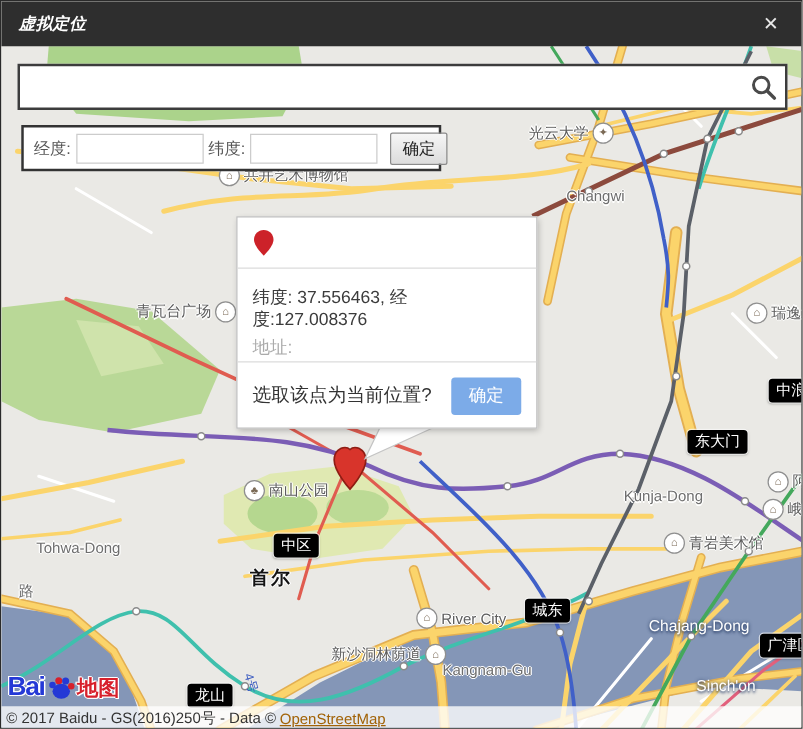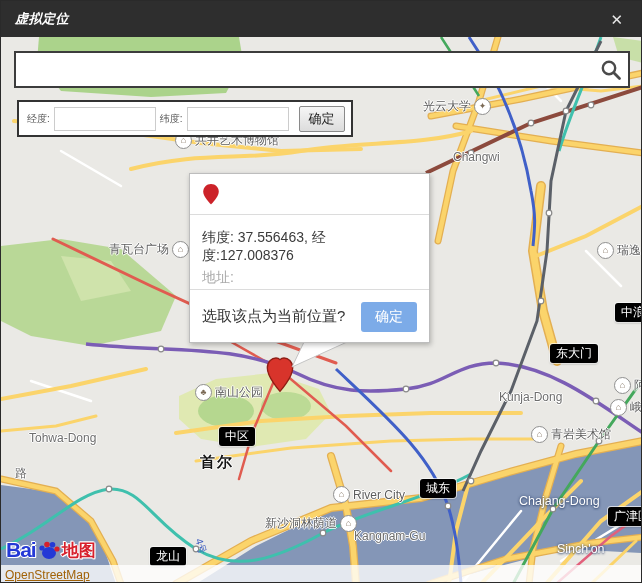--- a/index.html
+++ b/index.html
@@ -24,21 +24,21 @@
   .mbadge{position:absolute;background:#000000;color:#fff;font-size:12px;line-height:1;padding:3px 6px 4px;border-radius:3px;z-index:2;white-space:nowrap;
     box-shadow:0 0 0 1px rgba(255,255,255,.65),0 1px 2px rgba(0,0,0,.35);}
 
   
   .searchbox{position:absolute;left:13px;top:50px;width:616px;height:37px;background:#fff;border:2px solid #3c3c3c;box-sizing:border-box;z-index:20;display:flex;align-items:center;}
   .searchbox input{flex:1;border:none;outline:none;height:100%;font-size:15px;padding:0 10px;background:transparent;}
   .searchbox .mag{width:34px;height:28px;flex:none;display:flex;align-items:center;justify-content:center;cursor:pointer;}
 
   
   .coordpanel{position:absolute;left:16px;top:99px;width:336px;height:37px;background:#fff;border:2px solid #333;box-sizing:border-box;z-index:20;display:flex;align-items:center;padding:0 8px;gap:4px;}
-  .coordpanel label{font-size:10px;color:#555;flex:none;text-align:center;}
+  .coordpanel label{font-size:13px;color:#555;flex:none;text-align:center;}
   .coordpanel input{width:92px;height:22px;border:1px solid #ccc;outline:none;font-size:12px;padding:0 4px;flex:none;}
   .coordpanel .okbtn{flex:none;margin-left:6px;font-size:13px;color:#222;background:linear-gradient(#f6f6f6,#dcdcdc);border:1px solid #8a8a8a;border-radius:2px;padding:3px 9px;cursor:pointer;}
 
   
   .popup{position:absolute;left:188px;top:172px;width:241px;height:170px;background:#fff;border:1px solid #bdbdbd;box-shadow:1px 2px 5px rgba(0,0,0,.25);z-index:10;box-sizing:border-box;}
   .popup .head{height:40px;border-bottom:1px solid #dcdcdc;display:flex;align-items:center;padding:0 12px;}
   .popup .bodytxt{padding:10px 12px 0;height:74px;box-sizing:border-box;}
   .popup .coords{font-size:14px;color:#3b3b3b;margin:4px 0 4px;}
   .popup .addr{font-size:14px;color:#aaa;}
   .popup .foot{border-top:1px solid #dcdcdc;height:54px;display:flex;align-items:center;justify-content:space-between;padding:0 12px;box-sizing:border-box;}
@@ -284,20 +284,21 @@
     <svg width="24" height="24" viewBox="0 0 24 24">
       <ellipse cx="12" cy="15" rx="7" ry="6" fill="#2439d6"></ellipse>
       <circle cx="5" cy="10" r="2.6" fill="#2439d6"></circle>
         <circle cx="10" cy="6.5" r="2.8" fill="#d7202c"></circle>
       <circle cx="15.5" cy="6.8" r="2.8" fill="#2439d6"></circle>
         <circle cx="20" cy="11" r="2.6" fill="#d7202c"></circle>
     </svg>
     <span class="ditu">地图</span>
   </div>
   <div class="attrib">
+    <span>© 2017 Baidu - GS(2016)250号 - Data ©</span>
     <a>OpenStreetMap</a>
   </div>
 
   <div class="titlebar">
     <span class="t">虚拟定位</span>
     <span class="x">✕</span>
   </div>
 
 </div>
 

